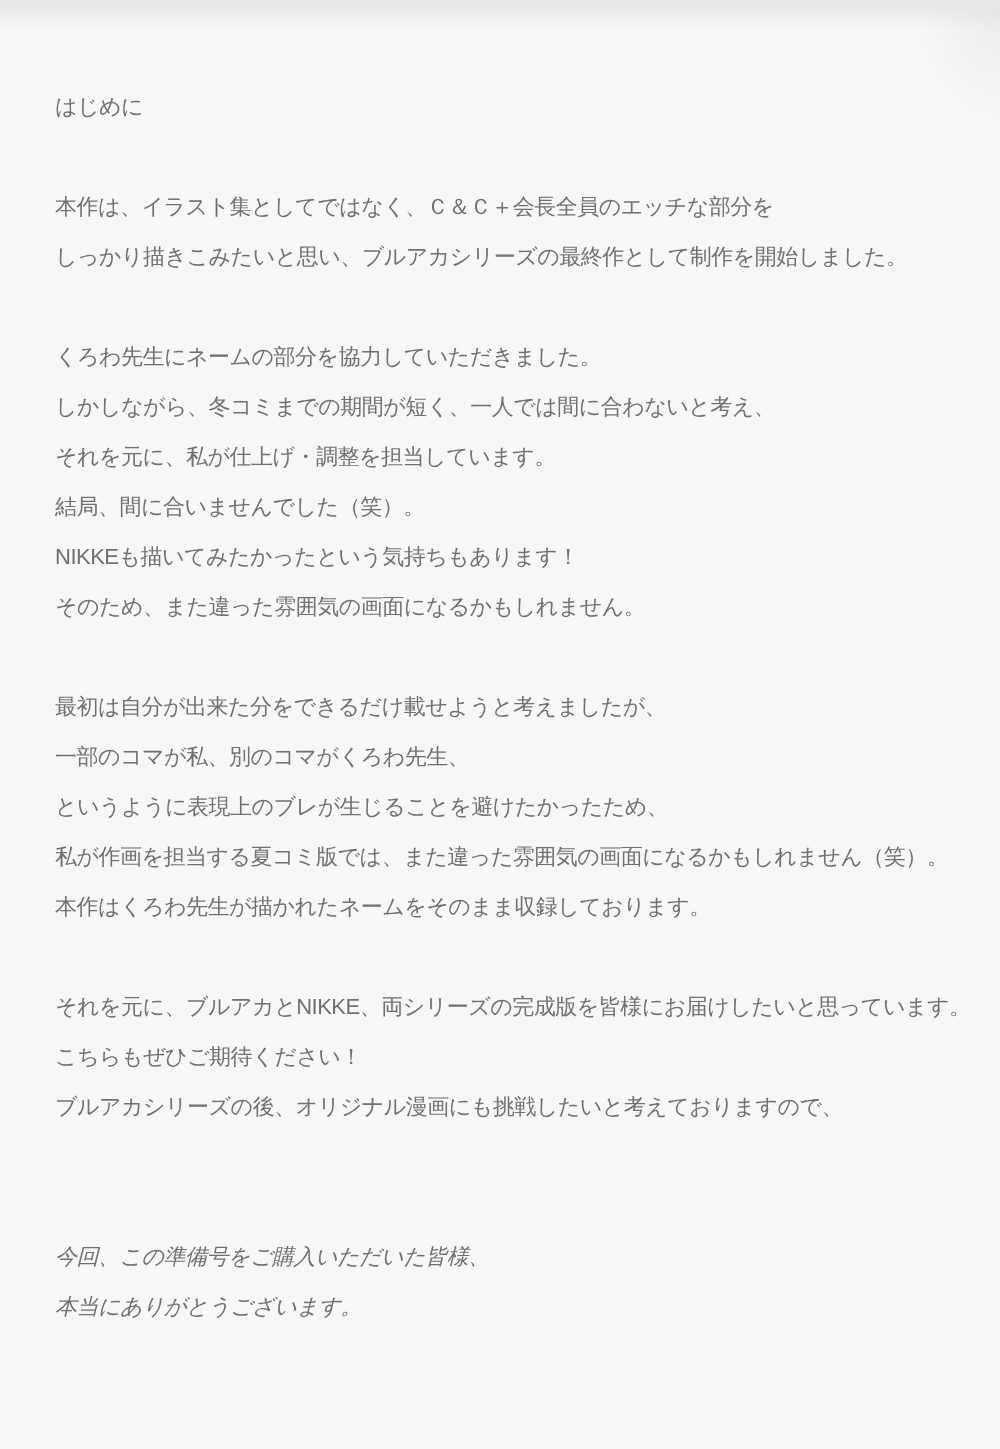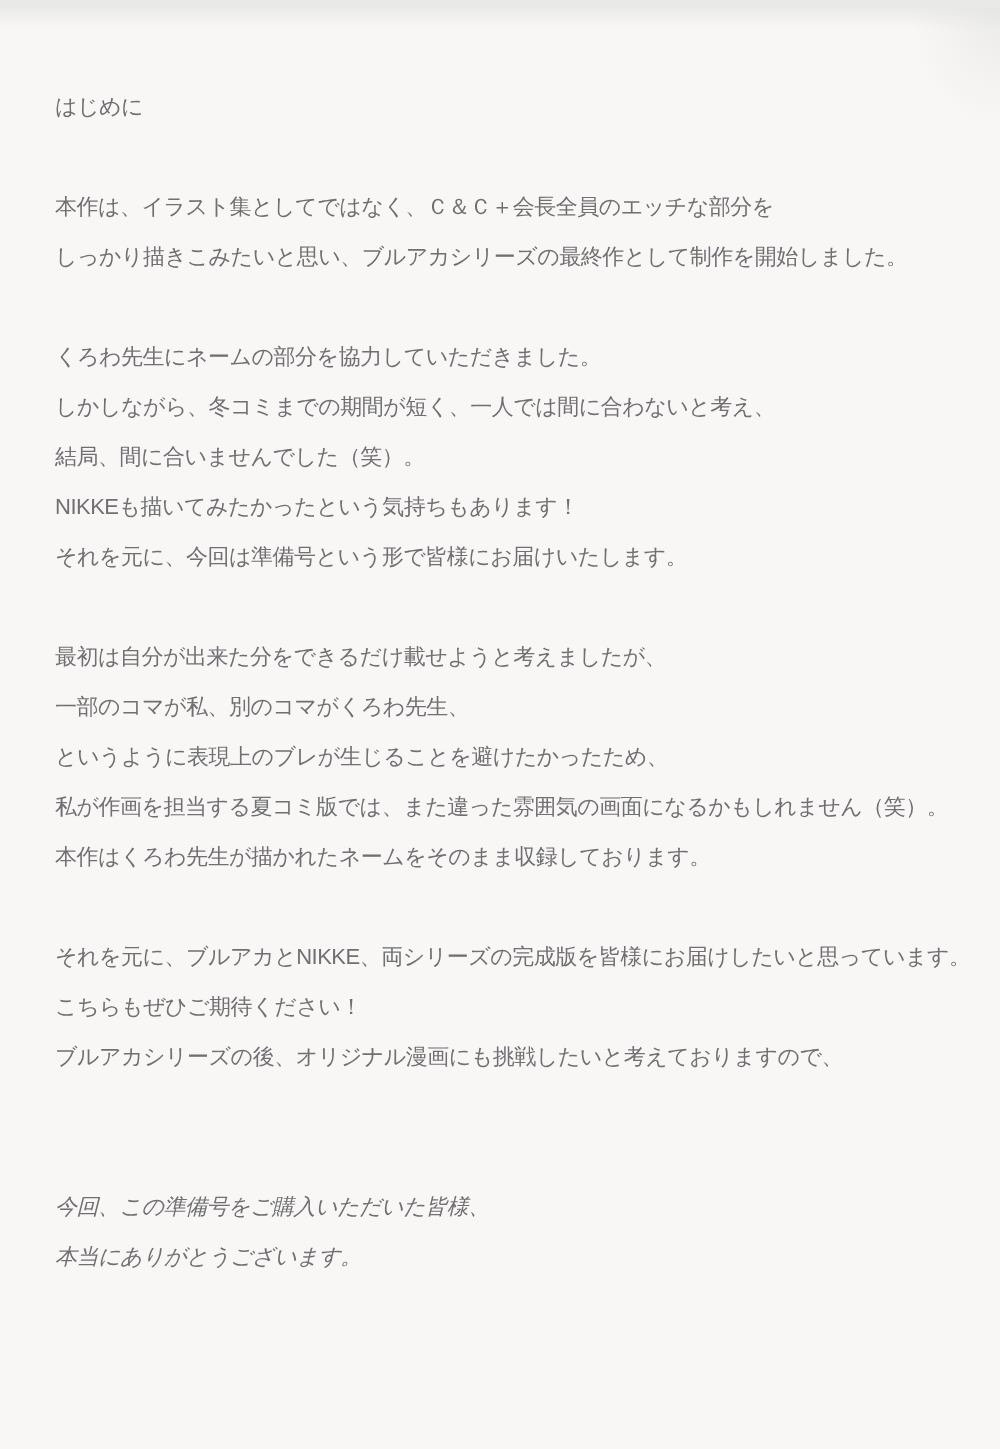--- a/index.html
+++ b/index.html
@@ -60,23 +60,24 @@
   <h1 class="line title">はじめに</h1>
 
   <div class="paragraph">
     <div class="line">本作は、イラスト集としてではなく、Ｃ＆Ｃ＋会長全員のエッチな部分を</div>
     <div class="line">しっかり描きこみたいと思い、ブルアカシリーズの最終作として制作を開始しました。</div>
   </div>
 
   <div class="paragraph">
     <div class="line">くろわ先生にネームの部分を協力していただきました。</div>
     <div class="line">しかしながら、冬コミまでの期間が短く、一人では間に合わないと考え、</div>
+    <div class="line">それを元に、私が仕上げ・調整を担当しています。</div>
     <div class="line">結局、間に合いませんでした（笑）。</div>
     <div class="line">NIKKEも描いてみたかったという気持ちもあります！</div>
-    <div class="line">それを元に、今回は準備号という形で皆様にお届けいたします。</div>
+    <div class="line">そのため、また違った雰囲気の画面になるかもしれません。</div>
   </div>
 
   <div class="paragraph">
     <div class="line">最初は自分が出来た分をできるだけ載せようと考えましたが、</div>
     <div class="line">一部のコマが私、別のコマがくろわ先生、</div>
     <div class="line">というように表現上のブレが生じることを避けたかったため、</div>
     <div class="line">私が作画を担当する夏コミ版では、また違った雰囲気の画面になるかもしれません（笑）。</div>
     <div class="line">本作はくろわ先生が描かれたネームをそのまま収録しております。</div>
   </div>
 

